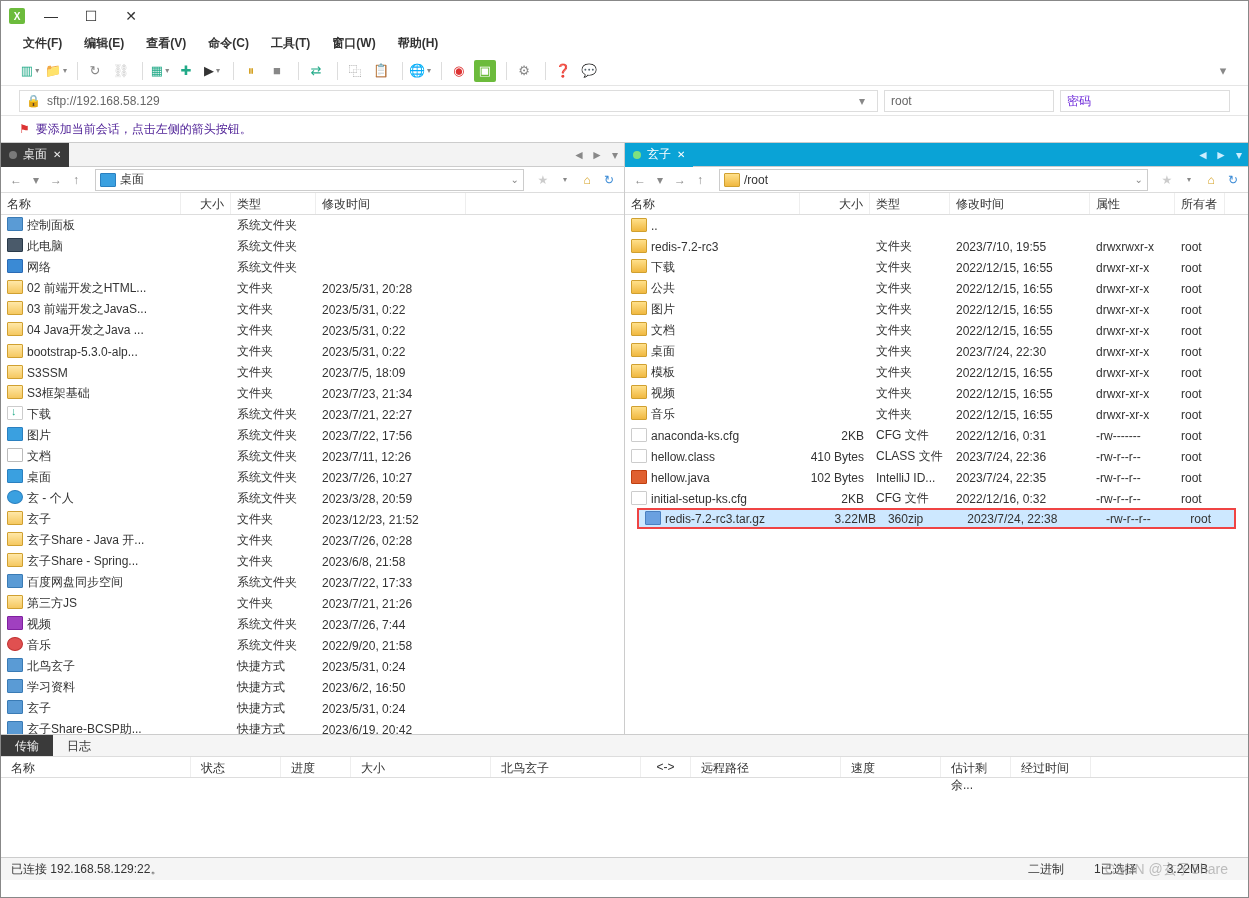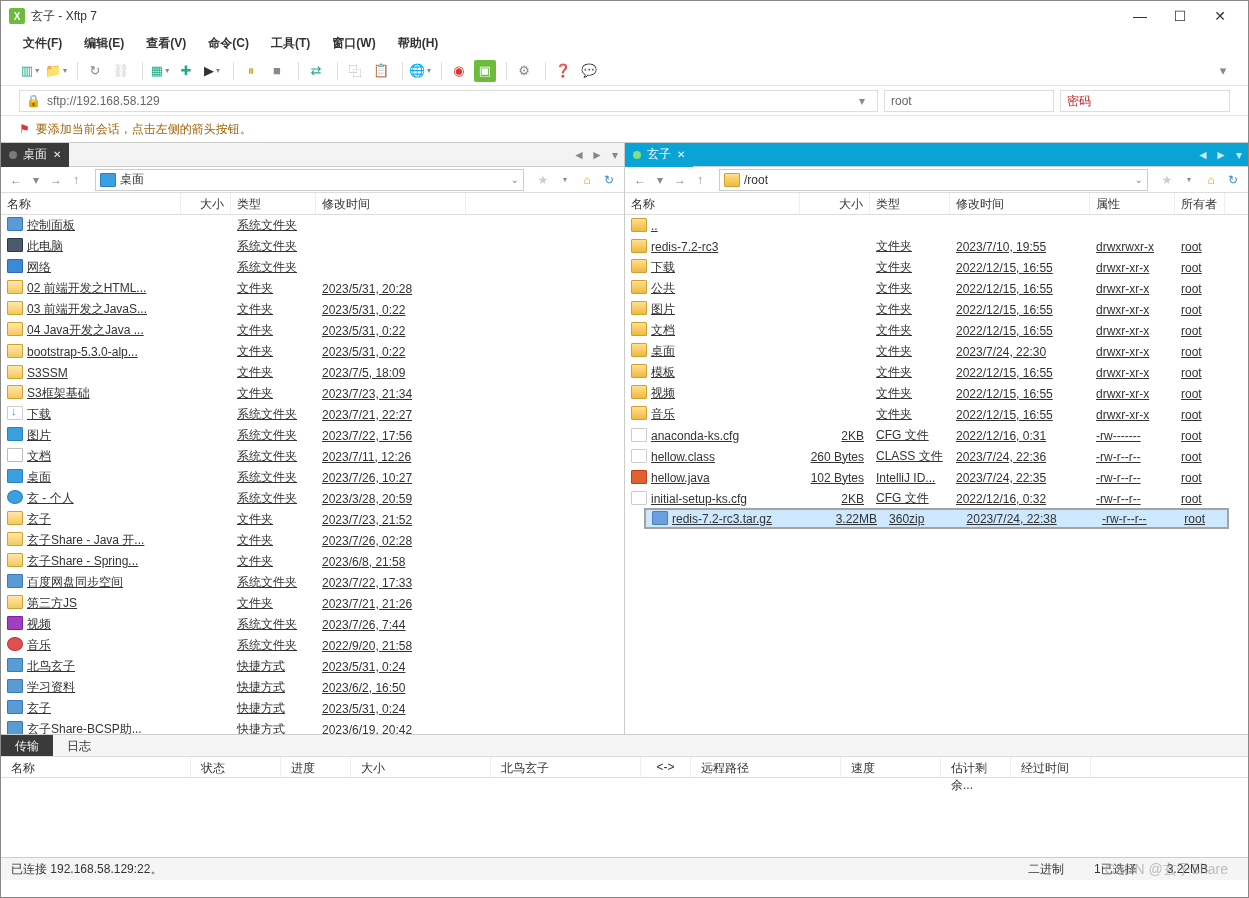--- a/index.html
+++ b/index.html
@@ -11,25 +11,25 @@
 .menubar { display: flex; padding: 2px 18px; gap: 14px; background: #fff; }
 .menubar span { cursor: pointer; padding: 2px 4px; font-weight: bold; }
 .toolbar { display: flex; align-items: center; height: 30px; padding: 0 10px 0 18px; border-bottom: 1px solid #e5e5e5; background: #fff; }
 .toolbar .tbtn { width: 22px; height: 22px; margin-right: 4px; display: flex; align-items: center; justify-content: center; cursor: pointer; border-radius: 2px; font-size: 13px; }
 .toolbar .sep { width: 1px; height: 18px; background: #ddd; margin: 0 6px; }
 .toolbar .dd::after { content: "▾"; font-size: 8px; margin-left: 2px; color: #888; }
 .addressbar { display: flex; align-items: center; height: 30px; background: #fff; padding: 0 18px; border-bottom: 1px solid #e5e5e5; }
 .addressbar .lock { color: #f0c040; margin-right: 6px; }
 .addressbar .url { flex: 1; background: #fff; border: 1px solid #ddd; height: 22px; line-height: 20px; padding: 0 6px; color: #666; }
 .addressbar .cred { width: 170px; border: 1px solid #ddd; height: 22px; line-height: 20px; padding: 0 6px; margin-left: 6px; color: #666; }
-.addressbar .cred.pw { color: #b91c1c; }
+.addressbar .cred.pw { color: #6d28d9; }
 .addressbar .dd2 { width: 18px; text-align: center; color: #888; }
 .hintbar { display: flex; align-items: center; height: 26px; padding: 0 18px; background: #fff; }
 .hintbar .flag { color: #d33; margin-right: 6px; }
-.hintbar .hint { color: #a16207; }
+.hintbar .hint { color: #4c1d95; }
 .panes { display: flex; height: 592px; border-top: 1px solid #ccc; }
 .pane { flex: 1; display: flex; flex-direction: column; min-width: 0; }
 .pane.left { border-right: 1px solid #ccc; }
 .tabstrip { display: flex; align-items: center; height: 24px; background: #f3f3f3; border-bottom: 1px solid #ccc; }
 .tab { display: flex; align-items: center; height: 24px; padding: 0 8px; gap: 6px; cursor: pointer; font-size: 12px; }
 .tab.local { background: #3a3a3a; color: #eee; }
 .tab.remote { background: #0aa3d6; color: #fff; }
 .tab .dot { width: 8px; height: 8px; border-radius: 50%; }
 .tab.local .dot { background: #7a7a7a; }
 .tab.remote .dot { background: #7fe07f; }
@@ -40,22 +40,22 @@
 .pathbar .navgrp { display: flex; align-items: center; padding: 0 6px; gap: 2px; }
 .pathbar .nbtn { width: 18px; height: 18px; display: flex; align-items: center; justify-content: center; color: #888; cursor: pointer; font-size: 12px; }
 .pathbar .pathinput { flex: 1; height: 22px; border: 1px solid #ccc; display: flex; align-items: center; padding: 0 4px; margin: 0 4px; }
 .pathbar .pathinput .ficon { margin-right: 4px; }
 .pathbar .pathinput .dd { margin-left: auto; color: #888; font-size: 10px; cursor: pointer; }
 .pathbar .extra { display: flex; align-items: center; gap: 4px; padding: 0 6px; }
 .pathbar .extra .e { width: 18px; height: 18px; display: flex; align-items: center; justify-content: center; cursor: pointer; border-radius: 2px; }
 .listhdr { display: flex; height: 22px; border-bottom: 1px solid #ddd; background: #fff; }
 .listhdr .col { border-right: 1px solid #eee; padding: 3px 6px; font-size: 12px; }
 .filelist { flex: 1; overflow-y: auto; background: #fff; }
-.row { display: flex; align-items: center; height: 21px; padding: 0 0; text-decoration: underline; }
-.row.selected { background: #cde8ff; border: 2px solid #a3a3a3; margin: -1px 19px; }
+.row { display: flex; align-items: center; height: 21px; padding: 0 0; }
+.row.selected { background: #cde8ff; border: 2px solid #ef4444; margin: -1px 12px; }
 .row .cell { padding: 0 6px; white-space: nowrap; overflow: hidden; text-overflow: ellipsis; }
 .icon { width: 16px; height: 14px; display: inline-block; margin-right: 4px; vertical-align: -2px; border-radius: 1px; }
 .ic-folder { background: linear-gradient(#ffe08a,#f0b840); border: 1px solid #d0a030; }
 .ic-lfolder { background: linear-gradient(#ffe8a8,#f5c860); border: 1px solid #d0a030; }
 .ic-sys { background: #5a9bd5; border: 1px solid #3a7bb5; }
 .ic-pc { background: #4a5a6a; border: 1px solid #2a3a4a; }
 .ic-net { background: #3a8ad5; border: 1px solid #2a6ab5; }
 .ic-dl { background: #fff; border: 1px solid #ccc; position: relative; }
 .ic-dl::after { content: "↓"; position: absolute; left: 3px; top: -2px; color: #2a8; font-size: 11px; font-weight: bold; }
 .ic-img { background: #3aa0e0; border: 1px solid #2a80c0; }
@@ -87,21 +87,20 @@
 .right .c-type { width: 80px; }
 .right .c-date { width: 140px; }
 .right .c-attr { width: 85px; }
 .right .c-own { width: 50px; }
 </style>
 </head>
 <body>
 
 <div class="titlebar">
   <span class="app-icon">X</span>
-  <span class="title">玄子 - Xftp 7</span>
   <span class="win-btn">—</span>
   <span class="win-btn">☐</span>
   <span class="win-btn">✕</span>
 </div>
 
 <div class="menubar">
   <span>文件(F)</span>
   <span>编辑(E)</span>
   <span>查看(V)</span>
   <span>命令(C)</span>
@@ -279,21 +278,21 @@
         <div class="row">
           <div class="cell c-name"><span class="icon ic-cloud"></span>玄 - 个人</div>
           <div class="cell c-size"></div>
           <div class="cell c-type">系统文件夹</div>
           <div class="cell c-date">2023/3/28, 20:59</div>
         </div>
         <div class="row">
           <div class="cell c-name"><span class="icon ic-lfolder"></span>玄子</div>
           <div class="cell c-size"></div>
           <div class="cell c-type">文件夹</div>
-          <div class="cell c-date">2023/7/23, 21:52</div>
+          <div class="cell c-date">2023/12/23, 21:52</div>
         </div>
         <div class="row">
           <div class="cell c-name"><span class="icon ic-lfolder"></span>玄子Share - Java 开...</div>
           <div class="cell c-size"></div>
           <div class="cell c-type">文件夹</div>
           <div class="cell c-date">2023/7/26, 02:28</div>
         </div>
         <div class="row">
           <div class="cell c-name"><span class="icon ic-lfolder"></span>玄子Share - Spring...</div>
           <div class="cell c-size"></div>
@@ -474,21 +473,21 @@
         <div class="row">
           <div class="cell c-name"><span class="icon ic-file"></span>anaconda-ks.cfg</div>
           <div class="cell c-size">2KB</div>
           <div class="cell c-type">CFG 文件</div>
           <div class="cell c-date">2022/12/16, 0:31</div>
           <div class="cell c-attr">-rw-------</div>
           <div class="cell c-own">root</div>
         </div>
         <div class="row">
           <div class="cell c-name"><span class="icon ic-file"></span>hellow.class</div>
-          <div class="cell c-size">260 Bytes</div>
+          <div class="cell c-size">410 Bytes</div>
           <div class="cell c-type">CLASS 文件</div>
           <div class="cell c-date">2023/7/24, 22:36</div>
           <div class="cell c-attr">-rw-r--r--</div>
           <div class="cell c-own">root</div>
         </div>
         <div class="row">
           <div class="cell c-name"><span class="icon ic-java"></span>hellow.java</div>
           <div class="cell c-size">102 Bytes</div>
           <div class="cell c-type">IntelliJ ID...</div>
           <div class="cell c-date">2023/7/24, 22:35</div>

